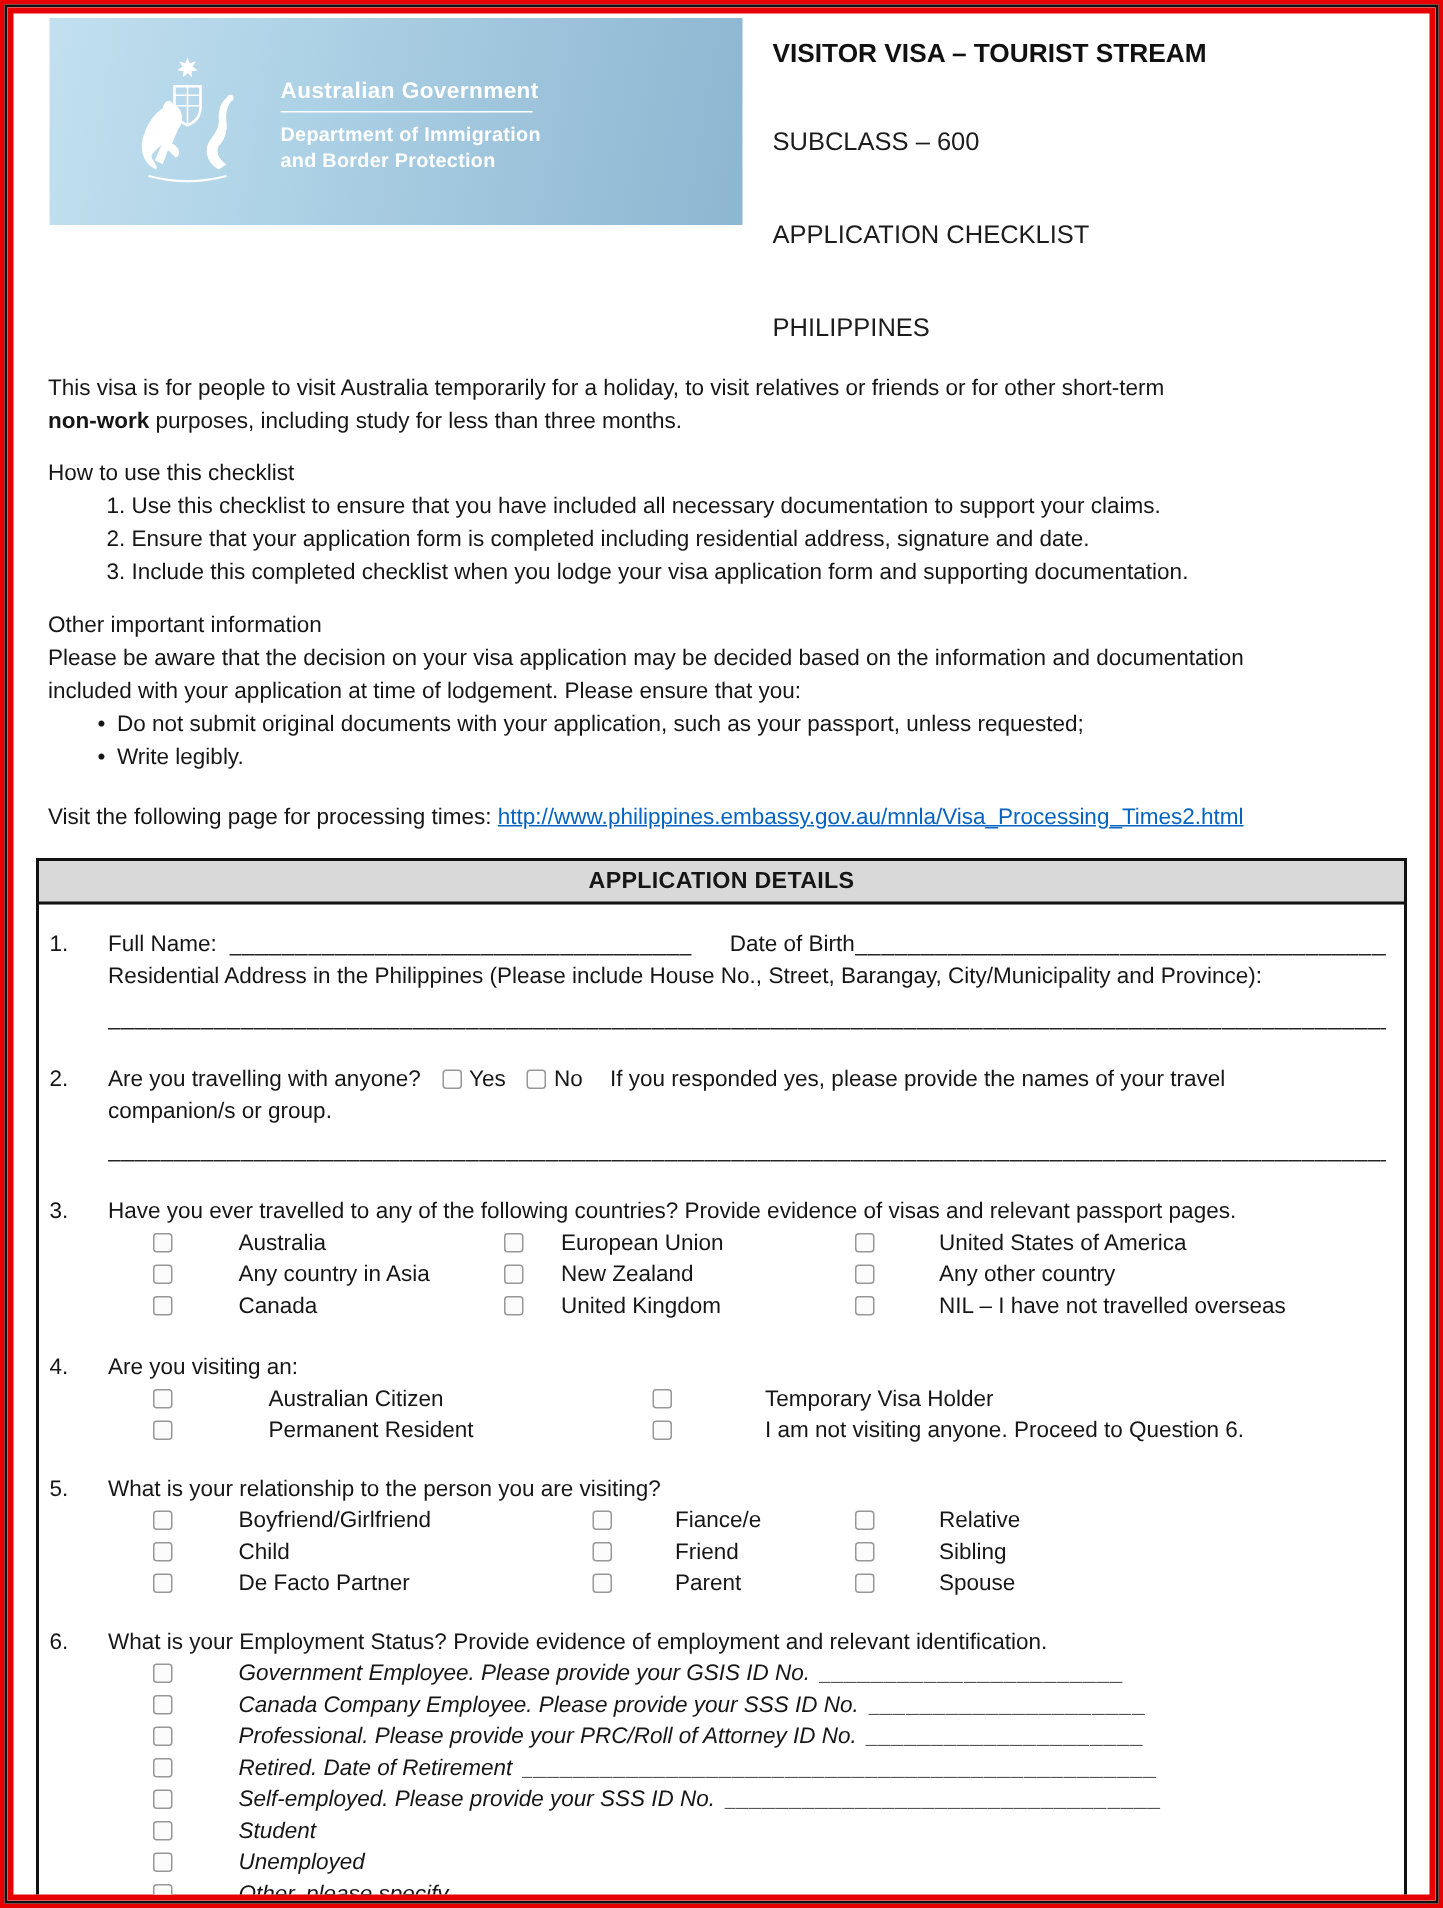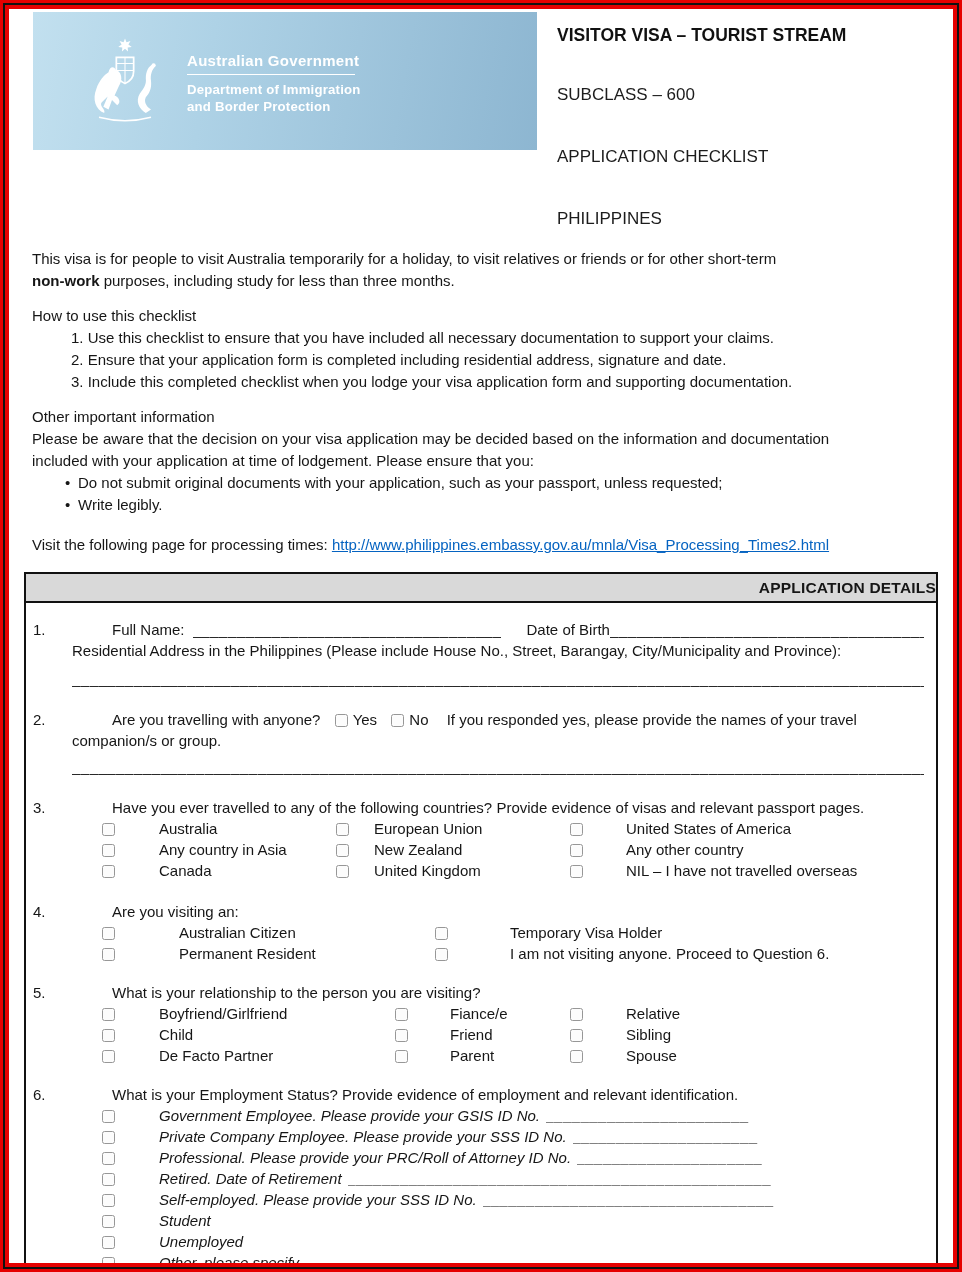--- a/index.html
+++ b/index.html
@@ -6,21 +6,21 @@
   html,body { margin:0; padding:0; background:#fff; }
   body { font-family:"Liberation Sans", sans-serif; color:#161616; }
   .page  { width:962px; height:1272px; }
   .frame1{ width:100%; height:100%; border:3px solid #e60000; }
   .frame2{ width:100%; height:100%; border:2px solid #111; }
   .frame3{ width:100%; height:100%; border:4px solid #e60000; background:#fff;
            padding:3px 15px 0 15px; overflow:hidden; }
 
   
   .hdr   { display:flex; }
-  .banner{ width:504px; height:138px; margin-left:9px; flex:0 0 auto;
+  .banner{ width:462px; height:138px; margin-left:9px; flex:0 0 auto;
            background:linear-gradient(100deg,#c2e0ef 0%,#aed2e6 35%,#8db6d1 100%);
            display:flex; align-items:flex-start; }
   .coa   { margin:22px 0 0 40px; flex:0 0 auto; }
   .btxt  { margin:40px 0 0 10px; color:#fff; }
   .bgov  { font-weight:bold; font-size:15px; letter-spacing:.3px; }
   .bline { width:168px; height:1px; background:#fff; margin:5px 0 6px 0; }
   .bdept { font-weight:bold; font-size:13.2px; line-height:17px; letter-spacing:.2px; }
   .titleblk { padding:13px 0 0 20px; }
   .t1 { font-weight:bold; font-size:17.5px; margin-bottom:7px; color:#111; }
   .t2 { font-size:17px; line-height:27px; color:#1c1c1c;margin-top:35px; }
@@ -32,25 +32,25 @@
   .h2 { font-weight:normal; margin-top:13px; }
   .numlist { padding-left:39px; }
   .bul { display:flex; padding-left:33px; }
   .bul .dot { width:13px; flex:0 0 auto; }
   .ptimes { margin-top:18px; }
   a.lnk { color:#0563c1; text-decoration:underline; cursor:pointer; }
 
   
   .dbox { margin-top:16px; border:2px solid #111; box-shadow:0 3px 0 -1px #a8a8a8;
           padding-bottom:22px; font-size:15px; line-height:21px; }
-  .dbar { background:#d9d9d9; border-bottom:2px solid #111; text-align:right;
+  .dbar { background:#d9d9d9; border-bottom:2px solid #111; text-align:center;
           font-weight:bold; font-size:15.5px; padding:3px 0; letter-spacing:.2px; }
   .q    { display:flex; padding:0 12px 0 7px; }
   .qn   { width:39px; flex:0 0 auto; }
-  .qbody{ flex:1; min-width:0;margin-left:40px; }
+  .qbody{ flex:1; min-width:0; }
   .row  { padding:0 12px 0 46px; }
   .mt1{margin-top:16px}.mt2{margin-top:18px}.mt3{margin-top:20px}
   .cb { display:inline-block; width:13px; height:13px; border:1px solid #979797;
         border-radius:2.5px; background:#fcfcfc; vertical-align:-2px; }
   .cbi{ margin:0 5px 0 10px; }
   .fillrow { display:flex; }
   .fill { overflow:hidden; white-space:nowrap; flex:0 0 auto; letter-spacing:.5px; }
   .grow { flex:1 1 auto; }
   .namefill { width:308px; margin-left:8px; }
   .doblbl { margin-left:26px; white-space:nowrap; }
@@ -241,21 +241,21 @@
       <span class="qn">6.</span>
       <span class="qbody">What is your Employment Status?  Provide evidence of employment and relevant identification.</span>
     </div>
     <div class="opts g6">
       <span class="cbcell"><span class="cb"></span></span>
       <span class="lbl">Government Employee.  Please provide your GSIS ID No.</span>
       <span class="fill"><span>___________</span><span class="fb">____________</span></span>
     </div>
     <div class="opts g6">
       <span class="cbcell"><span class="cb"></span></span>
-      <span class="lbl">Private Company Employee.  Please provide your SSS ID No.</span>
+      <span class="lbl">Canada Company Employee.  Please provide your SSS ID No.</span>
       <span class="fill"><span>_________________</span><span class="fb">____</span></span>
     </div>
     <div class="opts g6">
       <span class="cbcell"><span class="cb"></span></span>
       <span class="lbl">Professional.  Please provide your PRC/Roll of Attorney ID No.</span>
       <span class="fill"><span>_________________</span><span class="fb">____</span></span>
     </div>
     <div class="opts g6">
       <span class="cbcell"><span class="cb"></span></span>
       <span class="lbl">Retired.  Date of Retirement</span>

